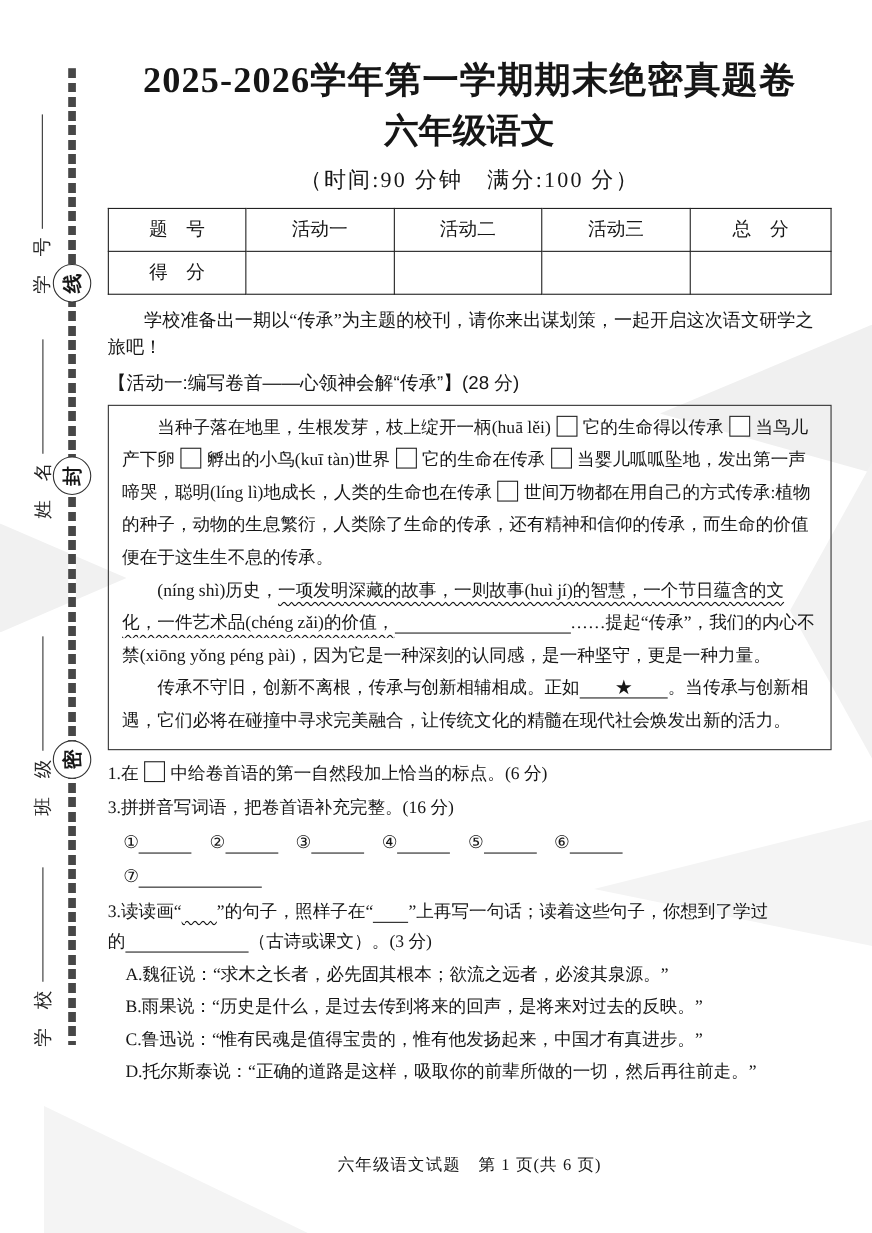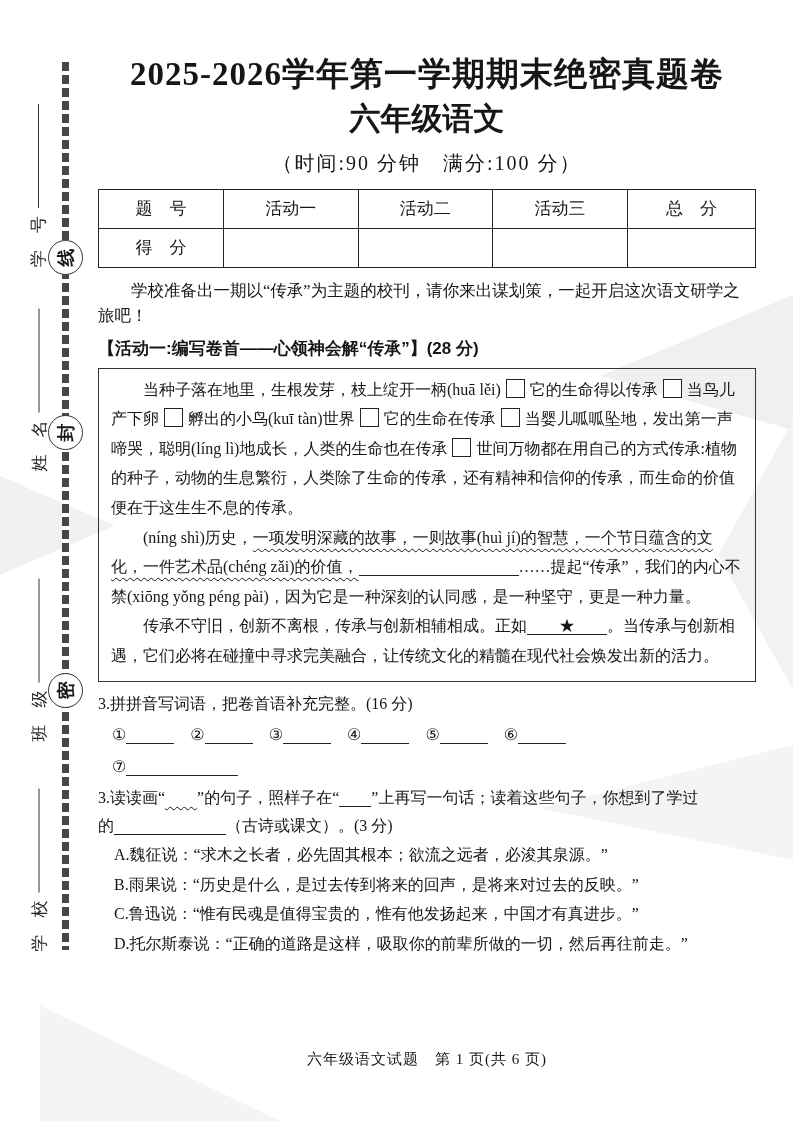--- a/index.html
+++ b/index.html
@@ -28,21 +28,21 @@
   .main{position:absolute;left:98px;top:54px;width:658px;z-index:2;}
   .title1{margin:0;text-align:center;font-size:33px;font-weight:700;line-height:1.25;letter-spacing:1px;}
   .title2{margin:4px 0 0;text-align:center;font-size:31px;font-weight:700;line-height:1.3;}
   .meta{margin:10px 0 0;text-align:center;font-size:20px;letter-spacing:2px;}
   table.score{width:100%;margin-top:12px;border-collapse:collapse;}
   table.score th,table.score td{
     border:1.6px solid #222;height:36px;text-align:center;
     font-family:"Liberation Sans","DejaVu Sans",sans-serif;font-weight:400;font-size:17px;
   }
   .intro{margin:10px 0 0;font-size:16.5px;line-height:1.55;text-indent:2em;}
-  .section-title{margin:8px 0 0;font-size:17px;font-weight:700;font-family:"Liberation Sans","DejaVu Sans",sans-serif;}
+  .section-title{margin:8px 0 0;font-size:17px;font-weight:400;font-family:"Liberation Sans","DejaVu Sans",sans-serif;}
   .bigbox{margin-top:8px;border:1.6px solid #333;padding:6px 12px 10px;font-size:16px;line-height:1.85;}
   .bigbox p{margin:0;text-indent:2em;}
   
   .seg-plain{}
   .seg-box{display:inline-block;width:17px;height:17px;border:1.1px solid #222;margin:0 5px;vertical-align:-3px;background:#fff;}
   .seg-blank{white-space:pre;border-bottom:1.2px solid #222;}
   .seg-wavy{text-decoration:underline;text-decoration-style:wavy;text-decoration-thickness:1px;text-underline-offset:5px;}
   .seg-wavyblank{white-space:pre;text-decoration:underline;text-decoration-style:wavy;text-decoration-thickness:1px;text-underline-offset:3px;}
   
   .questions{margin-top:8px;font-size:16px;line-height:1.72;}
@@ -126,20 +126,21 @@
 
     <div class="section-title">【活动一:编写卷首——心领神会解“传承”】(28 分)</div>
 
     <div class="bigbox">
       <p><span class="seg-plain">当种子落在地里，生根发芽，枝上绽开一柄(huā lěi)</span><span class="seg-box"></span><span class="seg-plain">它的生命得以传承</span><span class="seg-box"></span><span class="seg-plain">当鸟儿产下卵</span><span class="seg-box"></span><span class="seg-plain">孵出的小鸟(kuī tàn)世界</span><span class="seg-box"></span><span class="seg-plain">它的生命在传承</span><span class="seg-box"></span><span class="seg-plain">当婴儿呱呱坠地，发出第一声啼哭，聪明(líng lì)地成长，人类的生命也在传承</span><span class="seg-box"></span><span class="seg-plain">世间万物都在用自己的方式传承:植物的种子，动物的生息繁衍，人类除了生命的传承，还有精神和信仰的传承，而生命的价值便在于这生生不息的传承。</span></p>
       <p><span class="seg-plain">(níng shì)历史，</span><span class="seg-wavy">一项发明深藏的故事，一则故事(huì jí)的智慧，一个节日蕴含的文化，一件艺术品(chéng zǎi)的价值，</span><span class="seg-blank">　　　　　　　　　　</span><span class="seg-plain">……提起“传承”，我们的内心不禁(xiōng yǒng péng pài)，因为它是一种深刻的认同感，是一种坚守，更是一种力量。</span></p>
       <p><span class="seg-plain">传承不守旧，创新不离根，传承与创新相辅相成。正如</span><span class="seg-blank">　　★　　</span><span class="seg-plain">。当传承与创新相遇，它们必将在碰撞中寻求完美融合，让传统文化的精髓在现代社会焕发出新的活力。</span></p>
     </div>
 
     <div class="questions">
+      <div class="q"><span class="seg-plain">1.在</span><span class="seg-box"></span><span class="seg-plain">中给卷首语的第一自然段加上恰当的标点。(6 分)</span></div>
       <div class="q">3.拼拼音写词语，把卷首语补充完整。(16 分)</div>
       <div class="q q2row"><span class="seg-plain">①</span><span class="seg-blank">　　　</span><span class="seg-plain">　</span><span class="seg-plain">②</span><span class="seg-blank">　　　</span><span class="seg-plain">　</span><span class="seg-plain">③</span><span class="seg-blank">　　　</span><span class="seg-plain">　</span><span class="seg-plain">④</span><span class="seg-blank">　　　</span><span class="seg-plain">　</span><span class="seg-plain">⑤</span><span class="seg-blank">　　　</span><span class="seg-plain">　</span><span class="seg-plain">⑥</span><span class="seg-blank">　　　</span></div>
       <div class="q q2row"><span class="seg-plain">⑦</span><span class="seg-blank">　　　　　　　</span></div>
       <div class="q"><span class="seg-plain">3.读读画“</span><span class="seg-wavyblank">　　</span><span class="seg-plain">”的句子，照样子在“</span><span class="seg-blank">　　</span><span class="seg-plain">”上再写一句话；读着这些句子，你想到了学过的</span><span class="seg-blank">　　　　　　　</span><span class="seg-plain">（古诗或课文）。(3 分)</span></div>
       <div class="options">
         <div class="opt">A.魏征说：“求木之长者，必先固其根本；欲流之远者，必浚其泉源。”</div>
         <div class="opt">B.雨果说：“历史是什么，是过去传到将来的回声，是将来对过去的反映。”</div>
         <div class="opt">C.鲁迅说：“惟有民魂是值得宝贵的，惟有他发扬起来，中国才有真进步。”</div>
         <div class="opt">D.托尔斯泰说：“正确的道路是这样，吸取你的前辈所做的一切，然后再往前走。”</div>
       </div>

